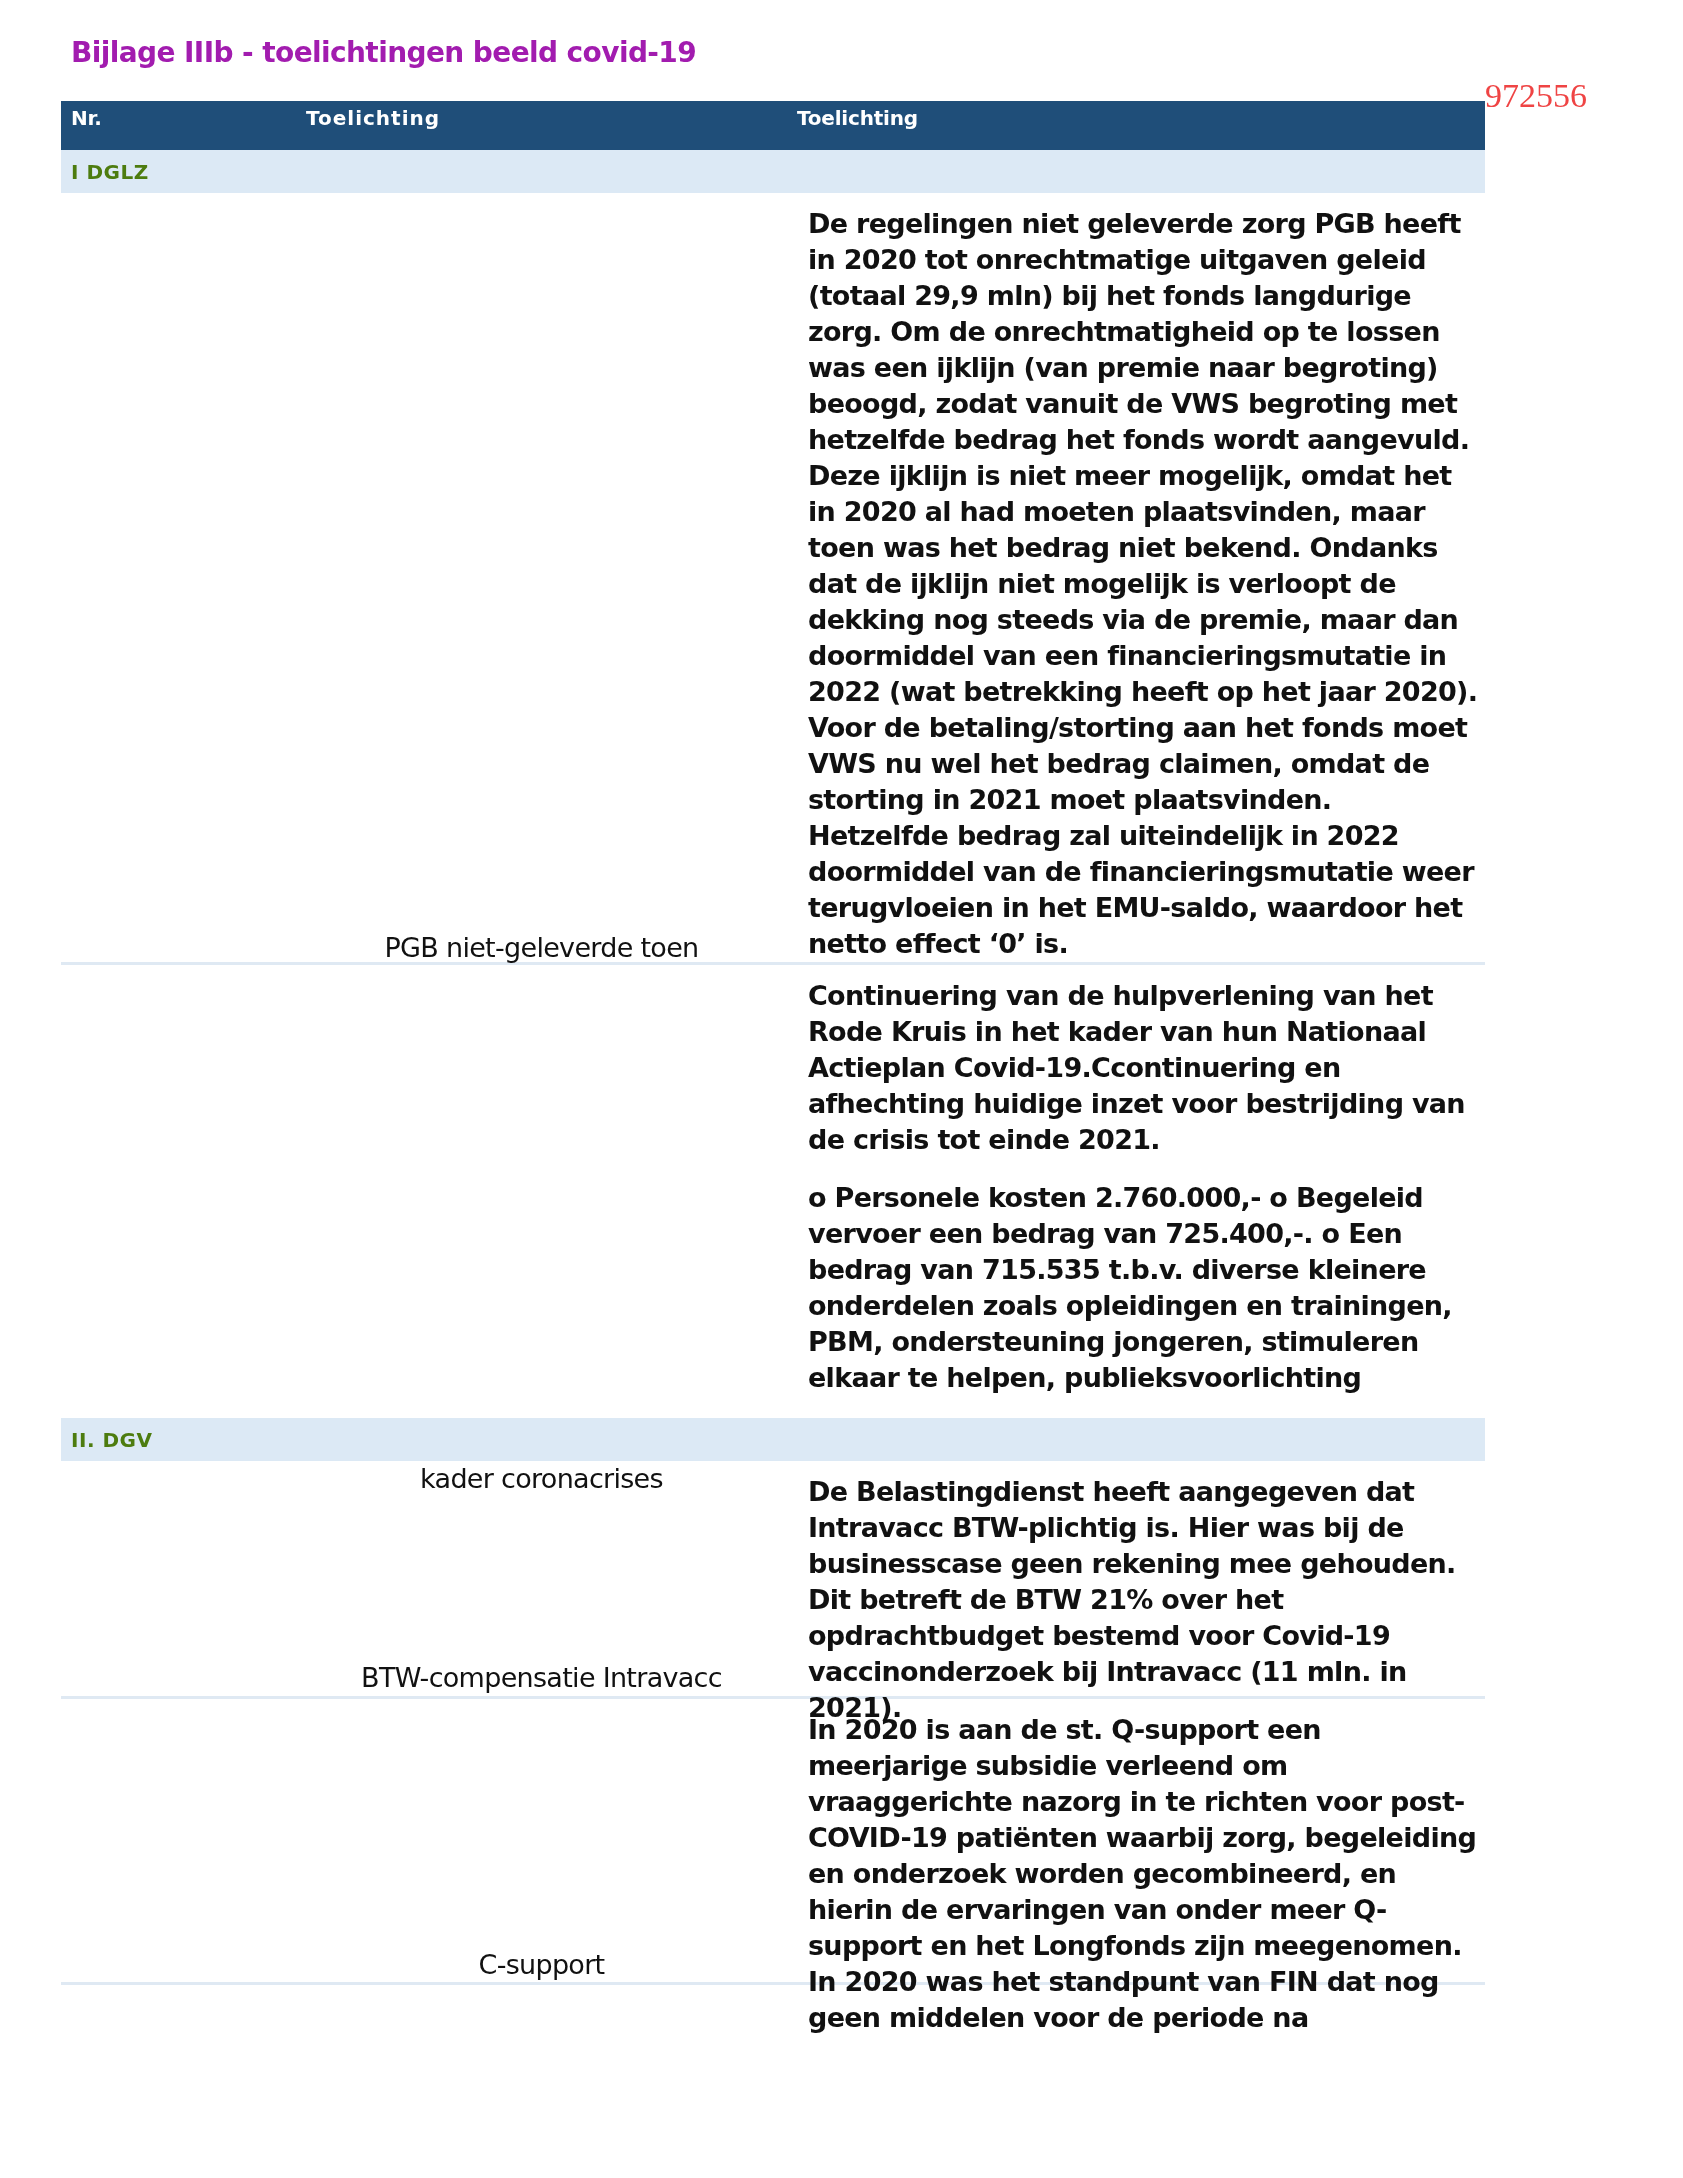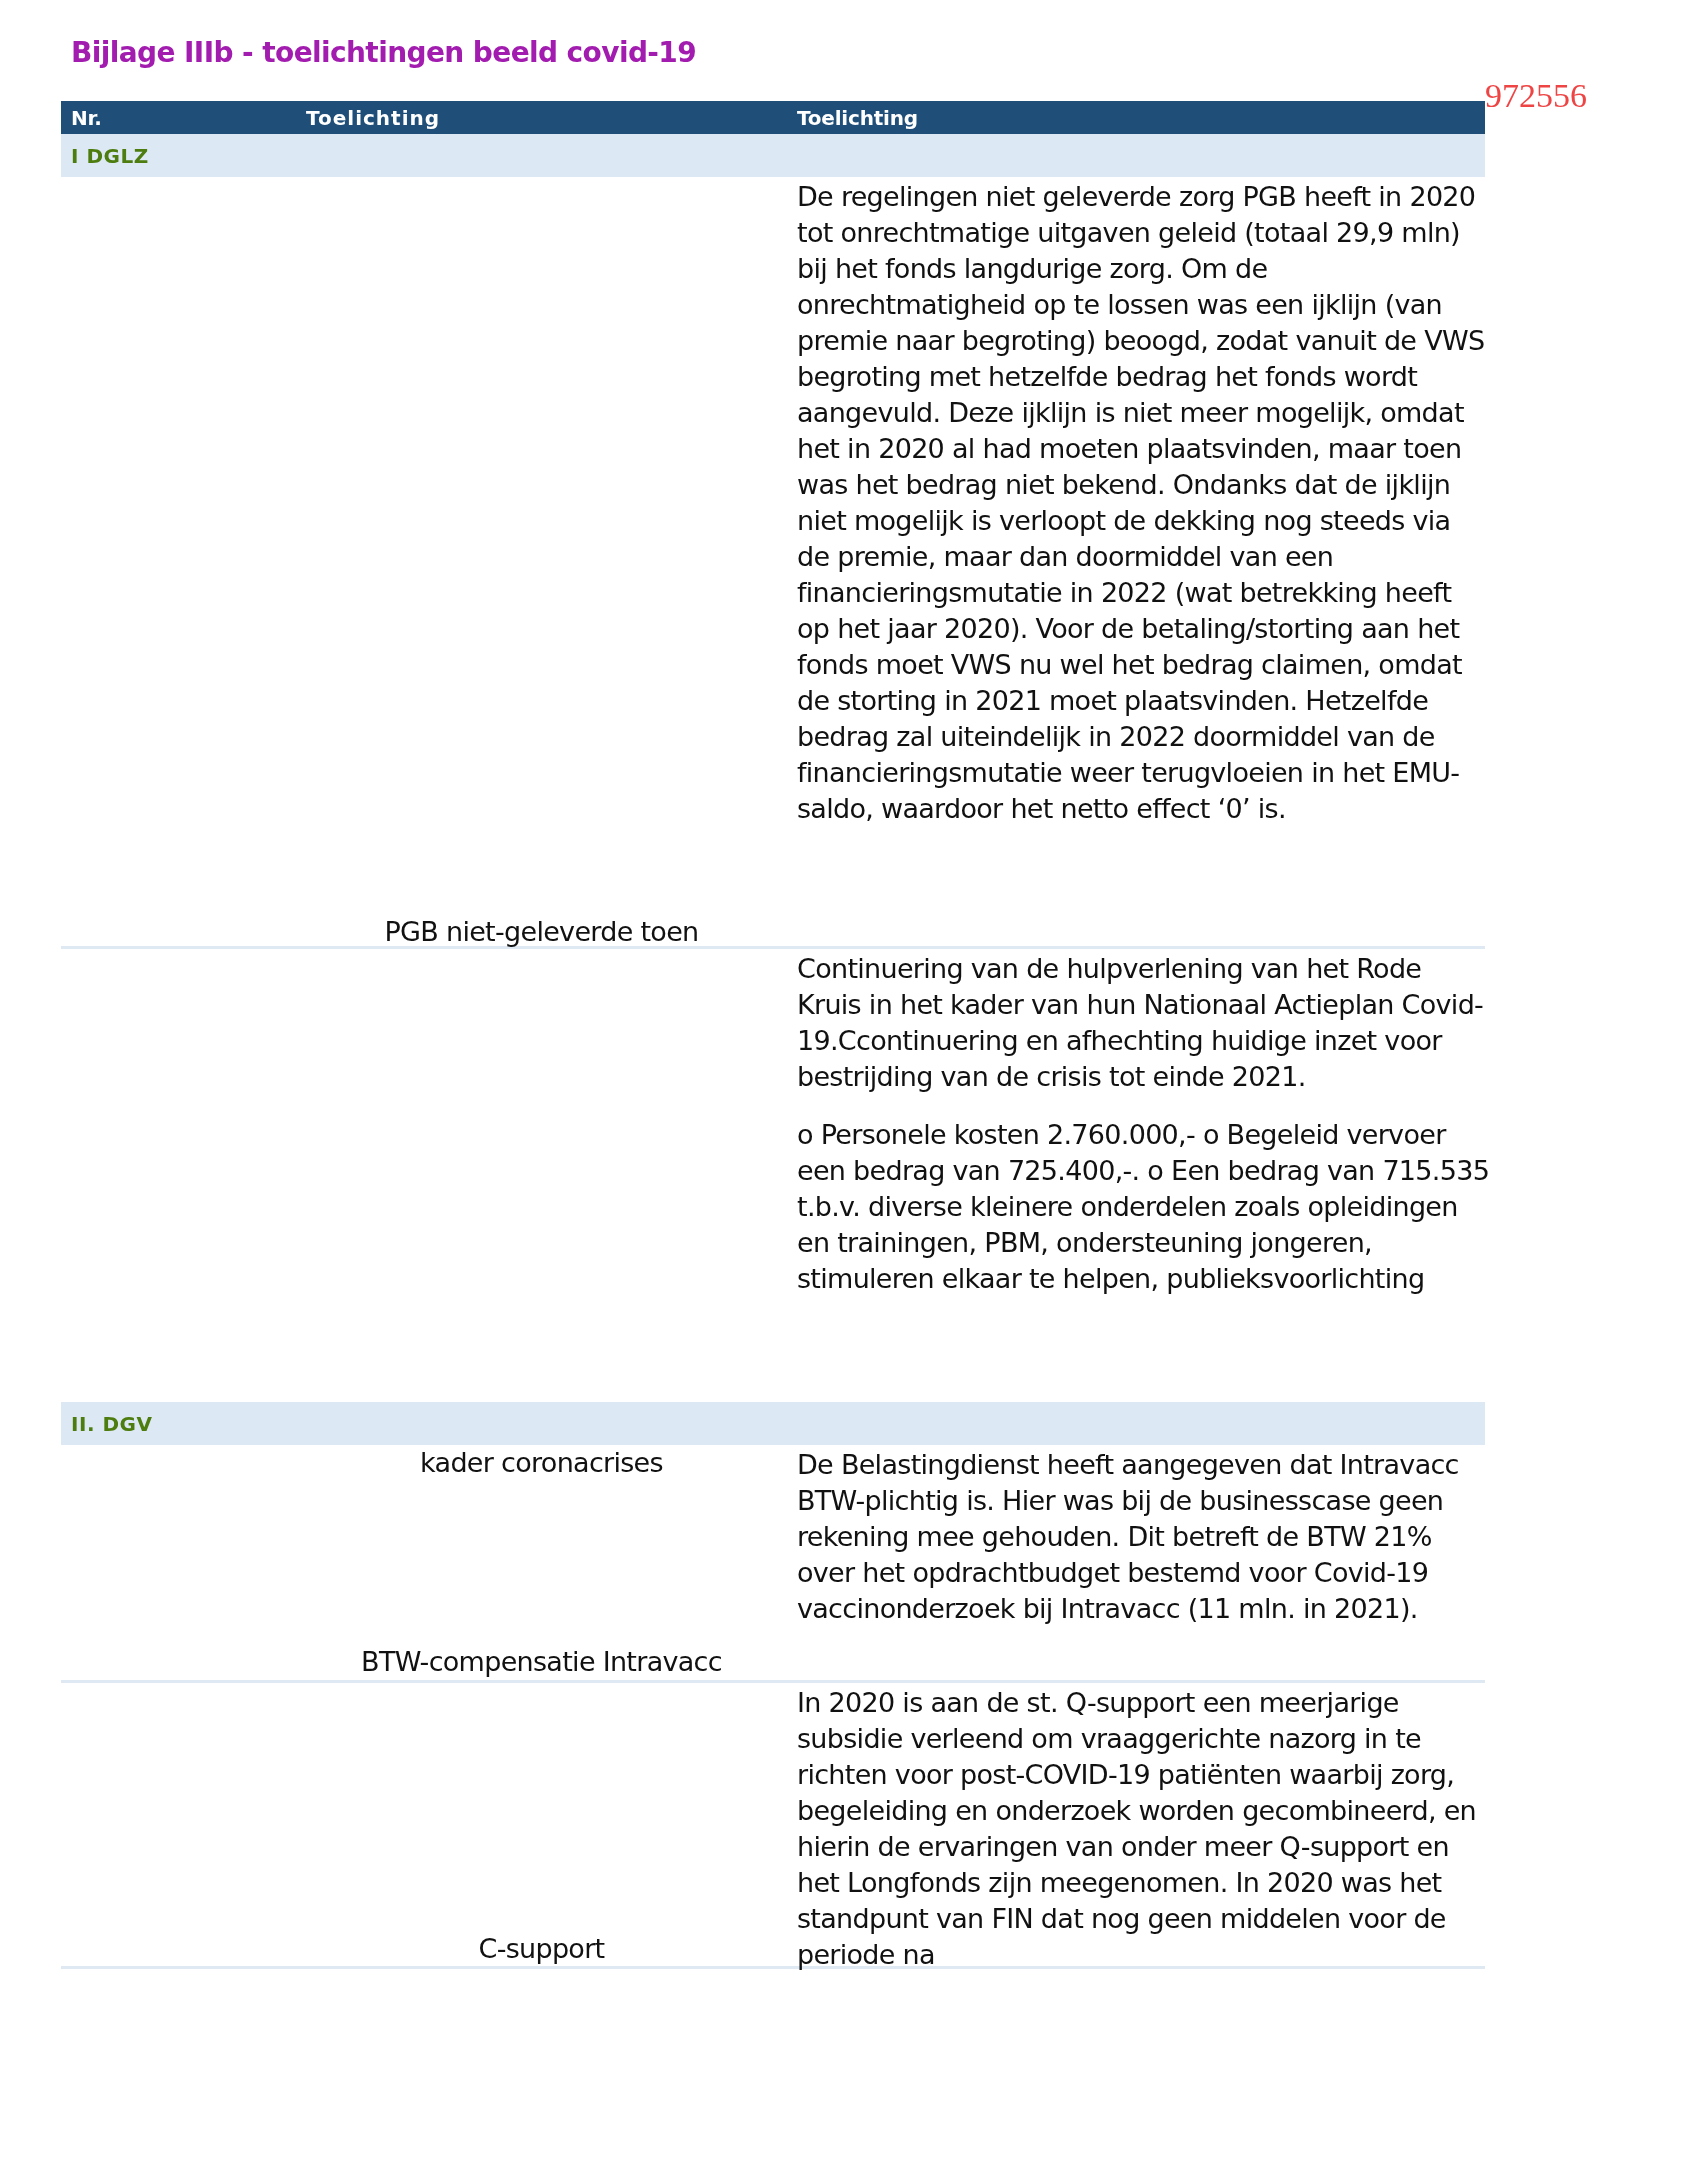--- a/index.html
+++ b/index.html
@@ -13,21 +13,21 @@
     font-size: 28px; letter-spacing: -0.6px; color: #a21caf;
   }
   .doc-number {
     position: absolute; left: 1485px; top: 77px;
     font-family: Liberation Serif, serif; font-size: 34px; color: #ef4444;
   }
   .table {
     position: absolute; left: 61px; top: 101px; width: 1424px;
   }
   .thead {
-    height: 33px; background: #1f4e79; position: relative;
+    height: 49px; background: #1f4e79; position: relative;
     color: #ffffff; font-weight: bold; font-size: 20px;
   }
   .thead span { position: absolute; top: 5px; letter-spacing: -0.2px; }
   .th-nr { left: 10px; }
   .th-omschrijving { left: 245px; letter-spacing: 1px !important; }
   .th-toelichting { left: 736px; }
   .section-row {
     height: 43px; background: #dce9f5; position: relative;
     font-weight: bold; font-size: 20px; color: #4d7c0f;
   }
@@ -37,21 +37,21 @@
   }
   .cell-desc {
     position: absolute; left: 238px; width: 485px; text-align: center;
     font-size: 27px; line-height: 34px; letter-spacing: -0.7px;
   }
   .cell-expl {
     margin-left: 736px; width: 693px;
     font-size: 27px; line-height: 36px; letter-spacing: -0.7px;
     padding-top: 2px;
   }
-  .cell-expl p { margin: 0; }
+  .cell-expl p { margin: 11px; font-weight: bold; }
   .cell-expl p + p { margin-top: 22px; }
 </style>
 </head>
 <body>
 
 <div class="doc-title">Bijlage IIIb  - toelichtingen beeld covid-19</div>
 <div class="doc-number">972556</div>
 
 <div class="table">
   <div class="thead">

